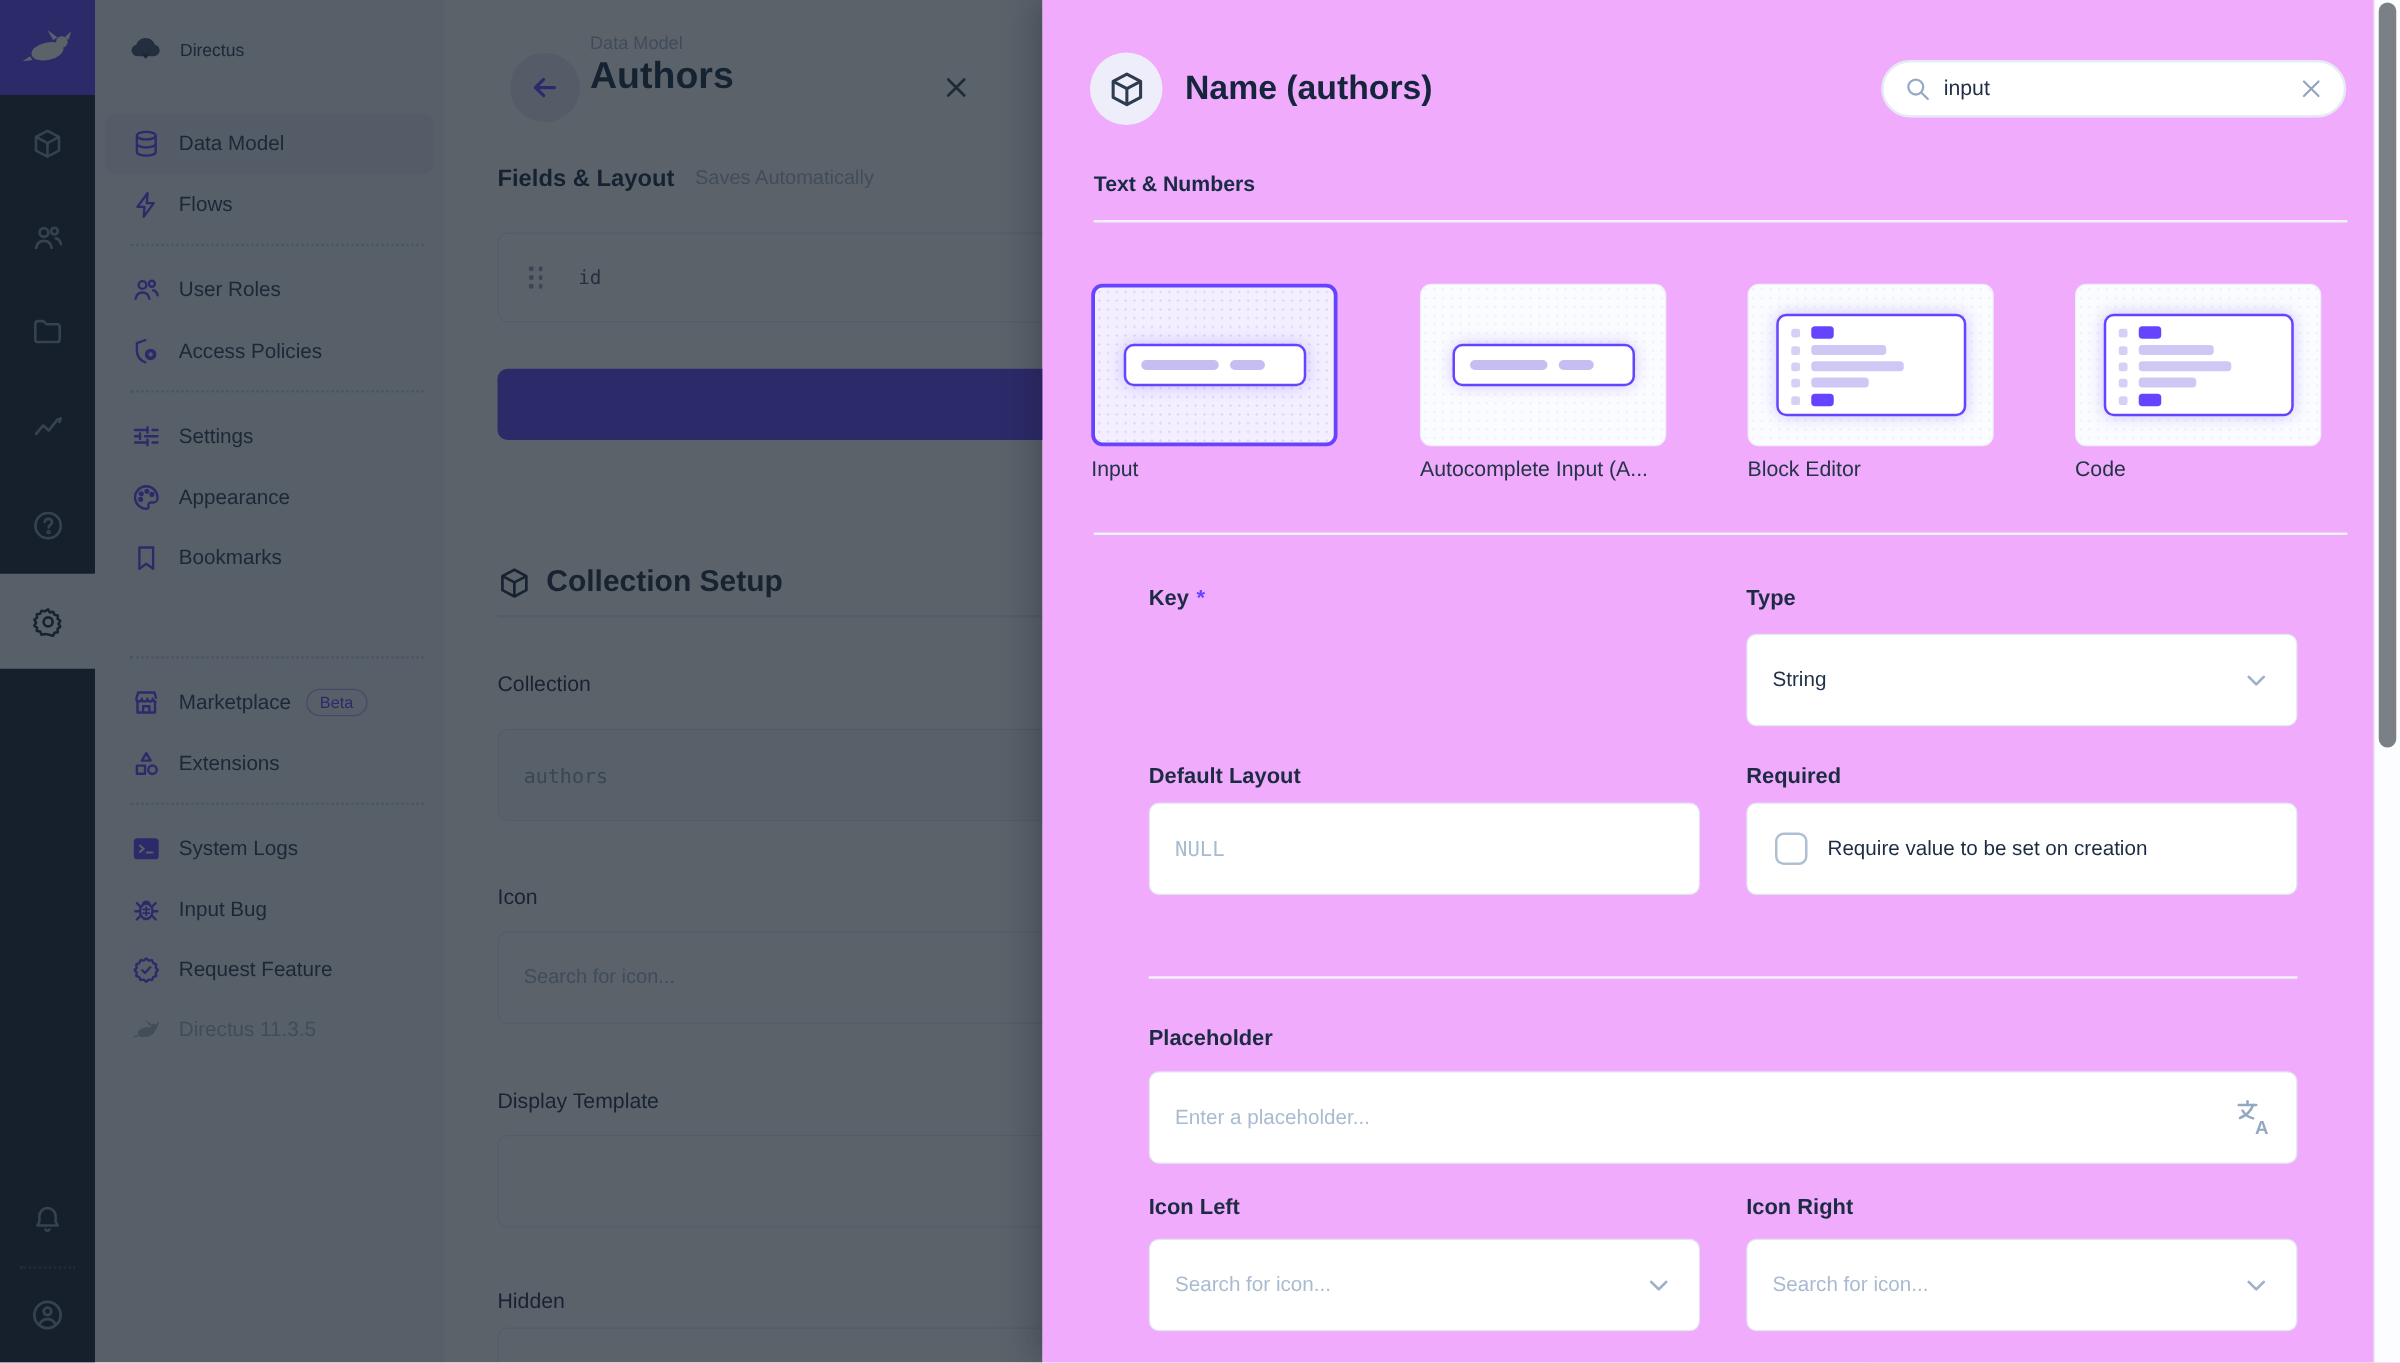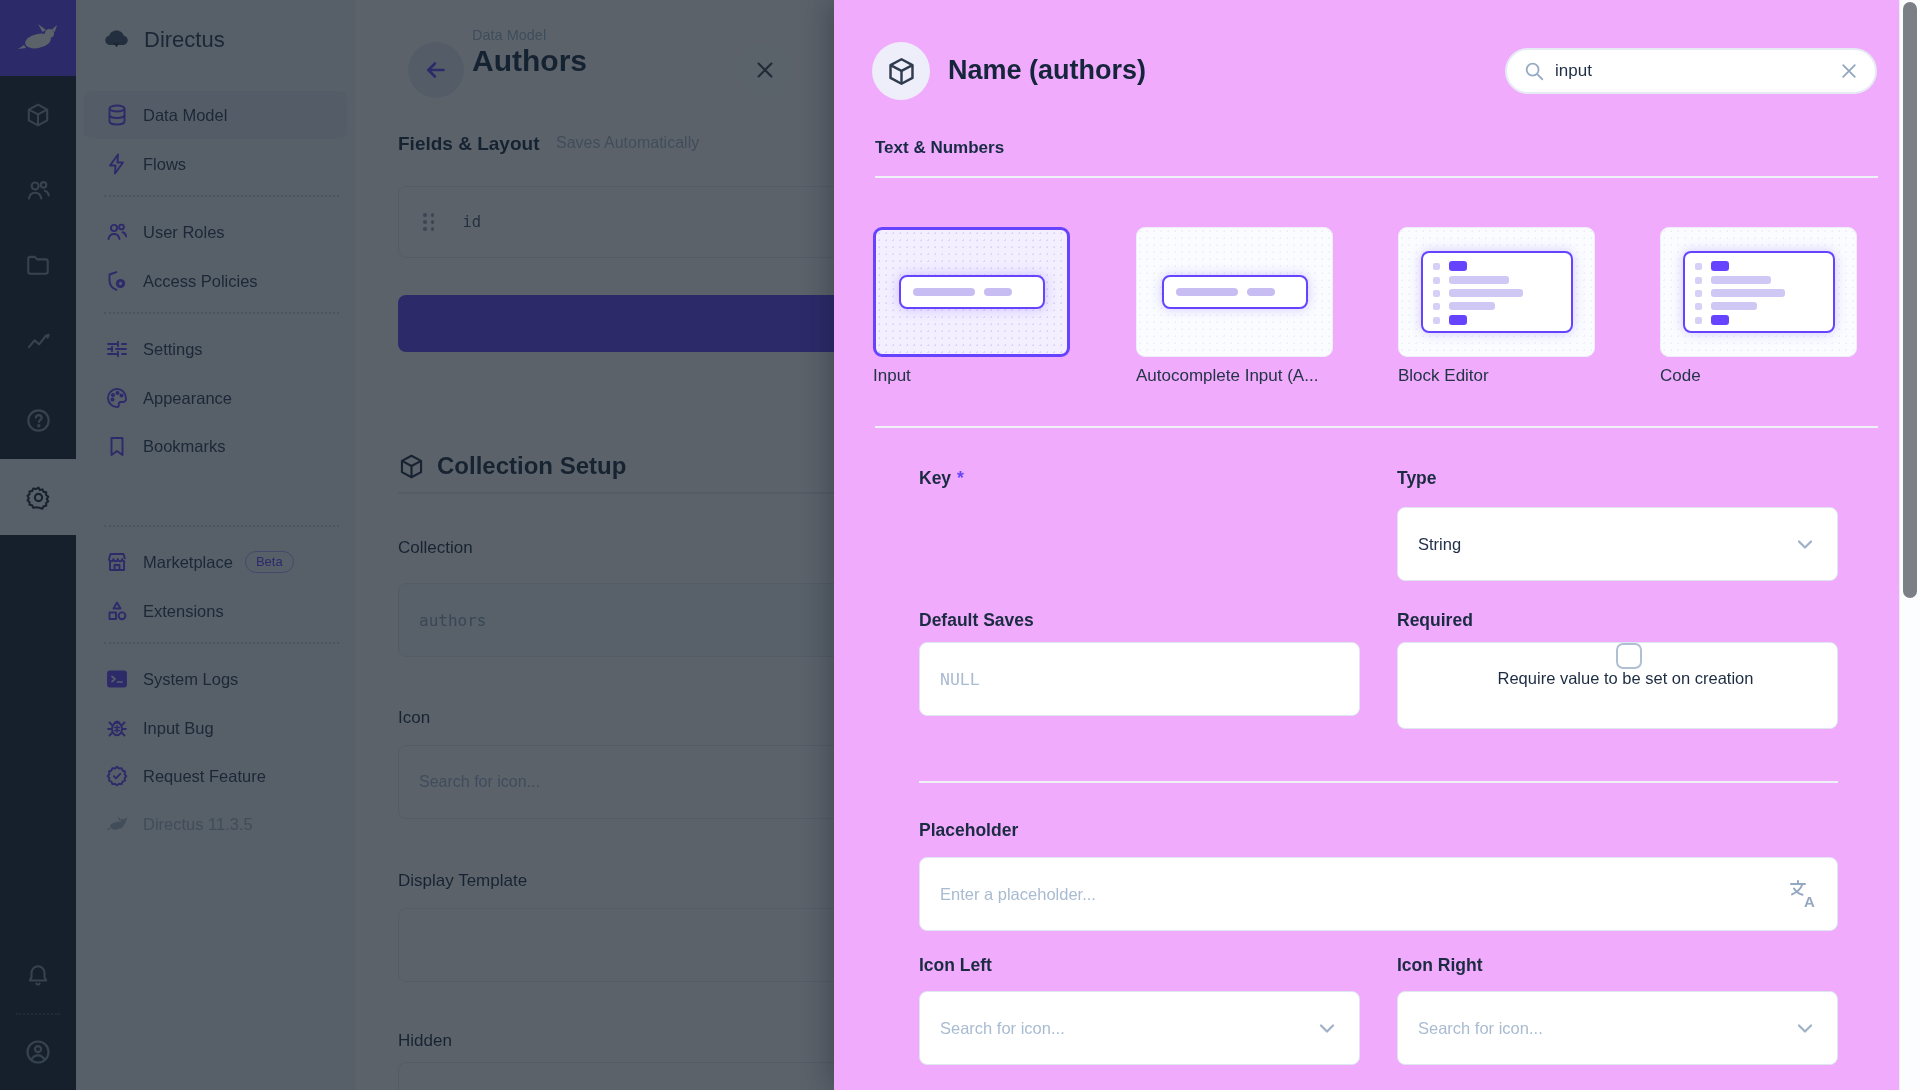--- a/index.html
+++ b/index.html
@@ -15,21 +15,21 @@
   .mod-ic { position:absolute; left:0; width:76px; height:44px; display:flex; align-items:center; justify-content:center; cursor:pointer; }
   .mod-ic svg { stroke:#8494a7; }
   .mod-active-strip { position:absolute; left:0; top:459px; width:76px; height:76px; background:#f0f4fa; }
   .mod-ic.active svg { stroke:#202b3b; }
   .modbar-divider { position:absolute; left:16px; width:44px; border-top:2px dotted #3a4656; }
 
   
   #nav { position:absolute; left:76px; top:0; width:279px; height:1090px; background:#f0f4fa; z-index:1; }
   .project-row { position:absolute; left:0; top:16px; width:279px; height:48px; display:flex; align-items:center; }
   .project-row .p-icon { margin-left:27px; }
-  .project-row .p-name { margin-left:14px; font-size:22px; font-weight:500; color:#2b3a50; }
+  .project-row .p-name { margin-left:14px; font-size:14px; font-weight:500; color:#2b3a50; }
   .nav-item { position:absolute; left:8px; width:263px; height:48px; display:flex; align-items:center; border-radius:8px; cursor:pointer; }
   .nav-item .n-icon { margin-left:21px; width:24px; height:24px; display:flex; align-items:center; justify-content:center; }
   .nav-item .n-label { margin-left:14px; font-size:16.5px; font-weight:500; color:#2e3d54; }
   .nav-item.active { background:#e6ebf4; }
   .nav-item.muted .n-label { color:#a9b6c9; }
   .nav-divider { position:absolute; left:28px; width:235px; border-top:2px dotted #c9d3e2; }
   .beta-badge { margin-left:12px; font-size:13px; color:#6644ff; border:1.5px solid #b9a9ff; border-radius:12px; padding:2px 10px 3px; }
 
   
   #page { position:absolute; left:355px; top:0; width:1565px; height:1090px; background:#fff; z-index:1; }
@@ -95,22 +95,22 @@
 
   .fm-label { position:absolute; font-size:17.5px; font-weight:700; color:#1b2b41; }
   .req-star { color:#6644ff; margin-left:6px; font-weight:700; }
   .fm-input { position:absolute; height:74px; border:1.5px solid #dfe6ef; border-radius:8px; background:#fff;
     font-size:16.5px; padding:0 20px; color:#1f3046; outline:none; }
   .fm-input::placeholder { color:#a9bbd0; }
   .fm-select { position:absolute; height:74px; border:1.5px solid #dfe6ef; border-radius:8px; background:#fff;
     display:flex; align-items:center; padding:0 20px; font-size:16.5px; color:#21324a; cursor:pointer; }
   .fm-select .sel-text { flex:1; }
   .fm-select .sel-text.ph { color:#a9bbd0; }
-  .req-box { position:absolute; height:87px; border:1.5px solid #dfe6ef; border-radius:8px; background:#fff;
-    display:flex; align-items:center; cursor:pointer;flex-direction:column; }
+  .req-box { position:absolute; height:74px; border:1.5px solid #dfe6ef; border-radius:8px; background:#fff;
+    display:flex; align-items:center; cursor:pointer; }
   .checkbox { width:26px; height:26px; border:2px solid #b0c0d3; border-radius:7px; margin-left:22px; background:#fff; }
   .req-text { margin-left:16px; font-size:16.5px; color:#1c2c42; }
   .translate-ic { position:absolute; right:20px; top:21px; }
 
   .dw-scroll-track { position:absolute; left:1065px; top:0; width:21px; height:1090px; background:#fcfdfe; border-left:1.5px solid #e9eef4; }
   .dw-scroll-thumb { position:absolute; left:3px; top:2px; width:14px; height:596px; background:#7b8086; border-radius:7px; cursor:grab; }
 </style>
 </head>
 <body>
 
@@ -492,21 +492,21 @@
 
     <div class="fm-label" style="left:85px; top:468px"><span>Key</span><span class="req-star">*</span></div>
     <div class="fm-label" style="left:563px; top:468px">Type</div>
     <div class="fm-select" style="left:563px; top:507px; width:441px">
       <span class="sel-text">String</span>
       <svg width="24" height="24" viewBox="0 0 24 24" fill="none" stroke="#9fb1c8" stroke-width="2.2" stroke-linecap="round" stroke-linejoin="round">
           <path d="M6 9.5l6 6 6-6"></path>
         </svg>
     </div>
 
-    <div class="fm-label" style="left:85px; top:610px">Default Saves</div>
+    <div class="fm-label" style="left:85px; top:610px">Default Layout</div>
     <div class="fm-label" style="left:563px; top:610px">Required</div>
     <input class="fm-input mono" style="left: 85px; top: 642px; width: 441px;" readonly="" placeholder="NULL">
     <div class="req-box" style="left:563px; top:642px; width:441px">
       <span class="checkbox"></span>
       <span class="req-text">Require value to be set on creation</span>
     </div>
 
     <div class="dw-div" style="top:781px; left:85px; width:919px;"></div>
 
     <div class="fm-label" style="left:85px; top:820px">Placeholder</div>

